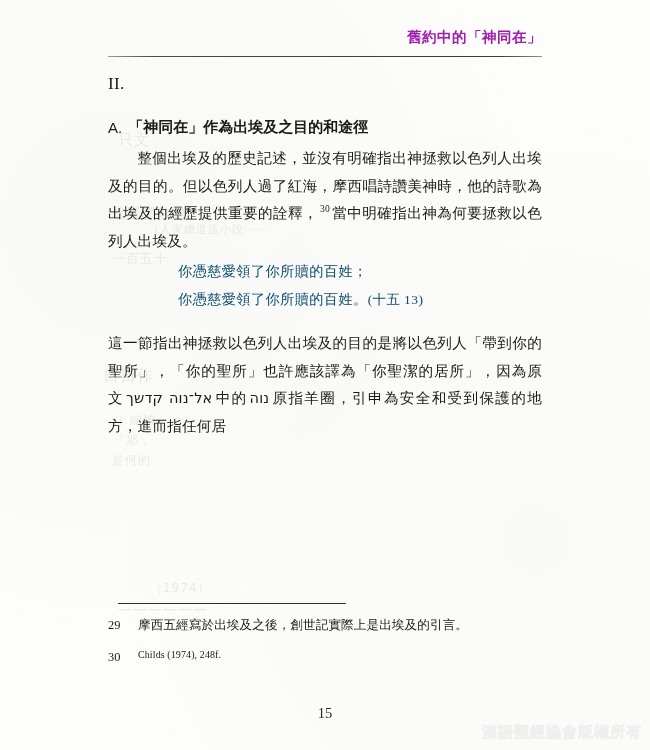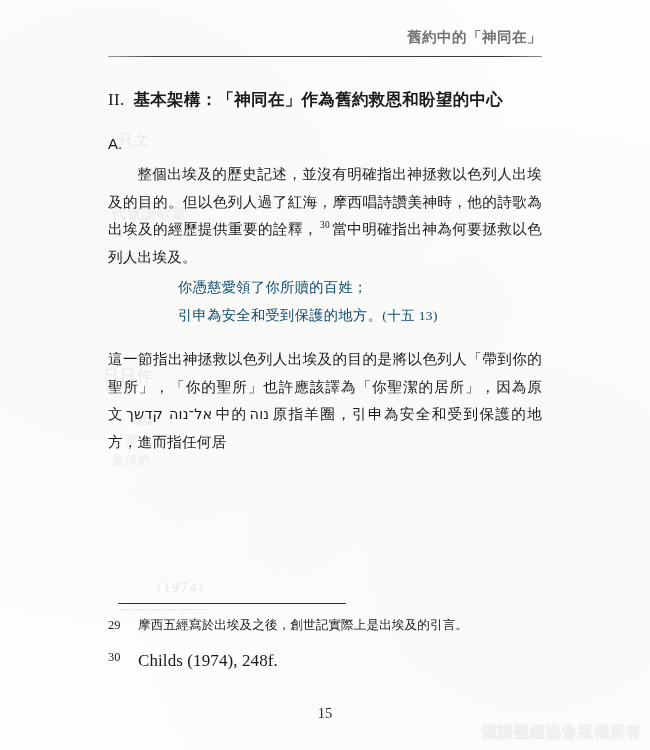--- a/index.html
+++ b/index.html
@@ -43,47 +43,47 @@
   
   .running-head {
     position: absolute;
     top: 28px;
     left: 108px;
     right: 108px;
     text-align: right;
     font-size: 14.5px;
     font-weight: bold;
     letter-spacing: 0.5px;
-    color: #737373;
+    color: #a21caf;
   }
   .head-rule {
     position: absolute;
     top: 56px;
     left: 108px;
     right: 108px;
     height: 1px;
     background: linear-gradient(to right, #9a9a9a, #4a4a4a 10%, #3a3a3a 90%, #8f8f8f);
   }
 
   
   .content {
     position: absolute;
     top: 70px;
     left: 108px;
     width: 434px;
   }
 
   .h2 {
     display: flex;
-    align-items: flex-end;
+    align-items: center;
     font-size: 16.5px;
     font-weight: bold;
     line-height: 1.5;
     letter-spacing: 0.3px;
-    margin: 16px 0 6px 0;
+    margin: 0 0 6px 0;
   }
   .h2 .numeral {
     font-family: "Liberation Serif", serif;
     font-weight: normal;
     font-size: 17px;
     margin-right: 9px;
     flex: 0 0 auto;
     padding-top: 1px;
   }
   .h2 .h2-text {
@@ -184,21 +184,21 @@
     flex: 0 0 30px;
     font-family: "Liberation Serif", serif;
     font-size: 12.4px;
   }
   .fn .fn-text {
     flex: 1 1 auto;
     letter-spacing: 0.1px;
   }
   .fn .fn-text.latin {
     font-family: "Liberation Serif", serif;
-    font-size: 17px;
+    font-size: 10px;
   }
 
   
   .folio {
     position: absolute;
     top: 705px;
     left: 0;
     right: 0;
     text-align: center;
     font-family: "Liberation Serif", serif;
@@ -239,37 +239,37 @@
       <div class="bleed" style="left: 118px; top: 602px; font-size: 14px;">一一一一一一</div>
     </div>
 
   <div class="running-head">舊約中的「神同在」</div>
   <div class="head-rule"></div>
 
   <div class="content">
 
     <div class="h2">
       <span class="numeral">II.</span>
-      <span class="h2-text">基本架構：「神同在」作為舊約救恩和盼望的中心</span>
     </div>
 
 
     <div class="h3">
       <span class="numeral">A.</span>
+      <span>「神同在」作為出埃及之目的和途徑</span>
     </div>
 
     <p class="body indent">
       <span>整個出埃及的歷史記述，並沒有明確指出神拯救以色列人出埃及的目的。但以色列人過了紅海，摩西唱詩讚美神時，他的詩歌為出埃及的經歷提供重要的詮釋，</span><sup class="fnref">30</sup><span>當中明確指出神為何要拯救以色列人出埃及。</span>
     </p>
 
 
     <div class="quote">
       <div>你憑慈愛領了你所贖的百姓；</div>
       <div>
-        <span>引申為安全和受到保護的地方。</span><span class="ref">(十五 13)</span>
+        <span>你憑慈愛領了你所贖的百姓。</span><span class="ref">(十五 13)</span>
       </div>
     </div>
 
     <p class="body spaced">
       <span>這一節指出神拯救以色列人出埃及的目的是將以色列人「帶到你的聖所」，「你的聖所」也許應該譯為「你聖潔的居所」，因為原文</span><span class="hebrew">אל־נוה קדשך</span><span>中的</span><span class="hebrew">נוה</span><span>原指羊圈，引申為安全和受到保護的地方，進而指任何居</span>
     </p>
 
   </div>
 
   <div class="fn-rule"></div>

